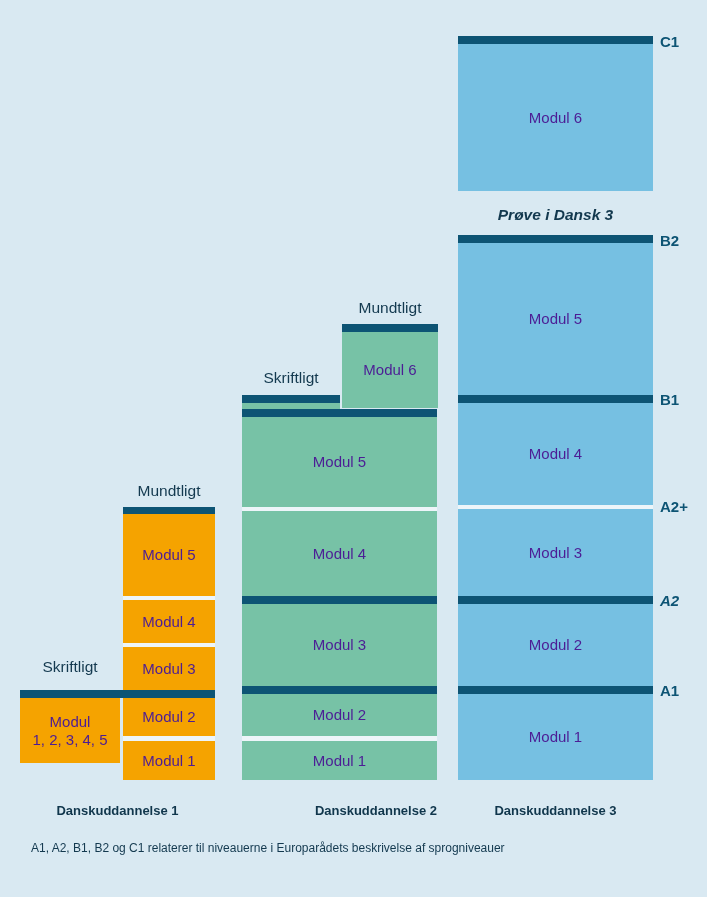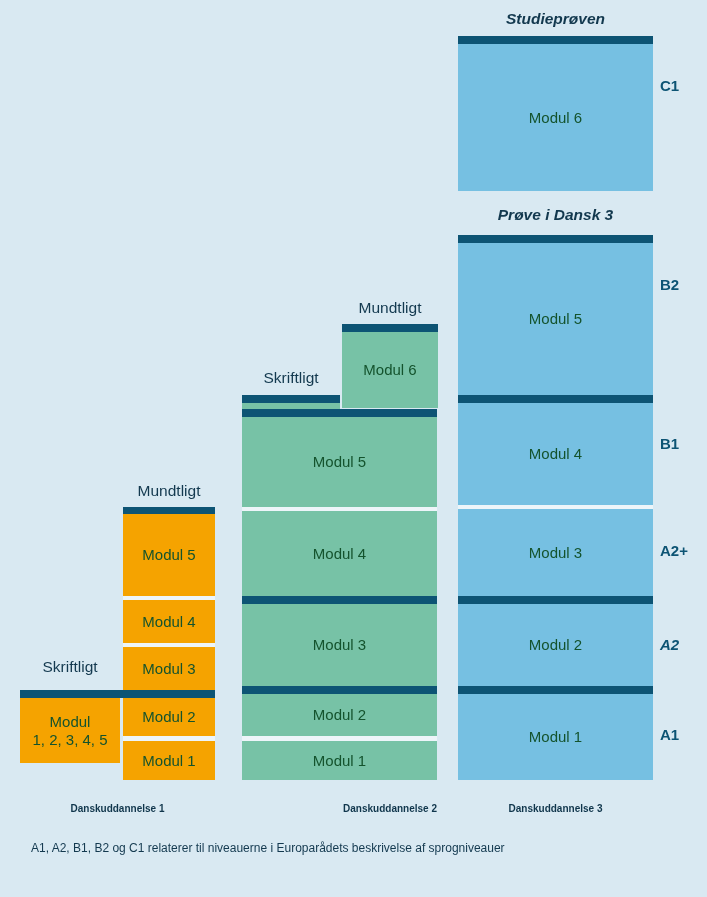--- a/index.html
+++ b/index.html
@@ -14,21 +14,21 @@
 
   
   .block{
     position:absolute;
     box-sizing:border-box;
     display:flex;
     align-items:center;
     justify-content:center;
     text-align:center;
     font-size:15px;
-    color:#14532d;
+    color:#4c1d95;
     line-height:1.15;
     white-space:pre-line;
   }
   .bar{position:absolute;background:#0d5474;}
   .exam-title{
     position:absolute;
     font-style:italic;
     font-weight:700;
     font-size:15.5px;
     color:#12384e;
@@ -41,26 +41,25 @@
     color:#13394f;
     text-align:center;
     white-space:nowrap;
   }
   .level{
     position:absolute;
     font-weight:700;
     font-size:15px;
     color:#0d5474;
     white-space:nowrap;
-    margin-top:44px;
   }
   .col-title{
     position:absolute;
     font-weight:700;
-    font-size:10px;
+    font-size:13px;
     color:#10364c;
     text-align:center;
     white-space:nowrap;
   }
   .footnote{
     position:absolute;
     font-size:12px;
     color:#13394f;
     white-space:nowrap;
   }
@@ -68,21 +67,20 @@
   
   .c-orange{background:#f5a300;}
   .c-green{background:#77c2a6;}
   .c-blue{background:#76c0e2;}
 </style>
 </head>
 <body>
 
 <div id="stage">
 
-  <div class="exam-title" style="left:458px;top:10px;width:195px;">Studieprøven</div>
 
   <div class="bar" style="left:458px;top:36px;width:195px;height:8px;"></div>
   <div class="block c-blue" style="left:458px;top:44px;width:195px;height:147px;">Modul 6</div>
 
   <div class="exam-title" style="left:458px;top:206px;width:195px;">Prøve i Dansk 3</div>
 
   <div class="bar" style="left:458px;top:235px;width:195px;height:8px;"></div>
   <div class="block c-blue" style="left:458px;top:243px;width:195px;height:152px;">Modul 5</div>
 
   <div class="bar" style="left:458px;top:395px;width:195px;height:8px;"></div>

